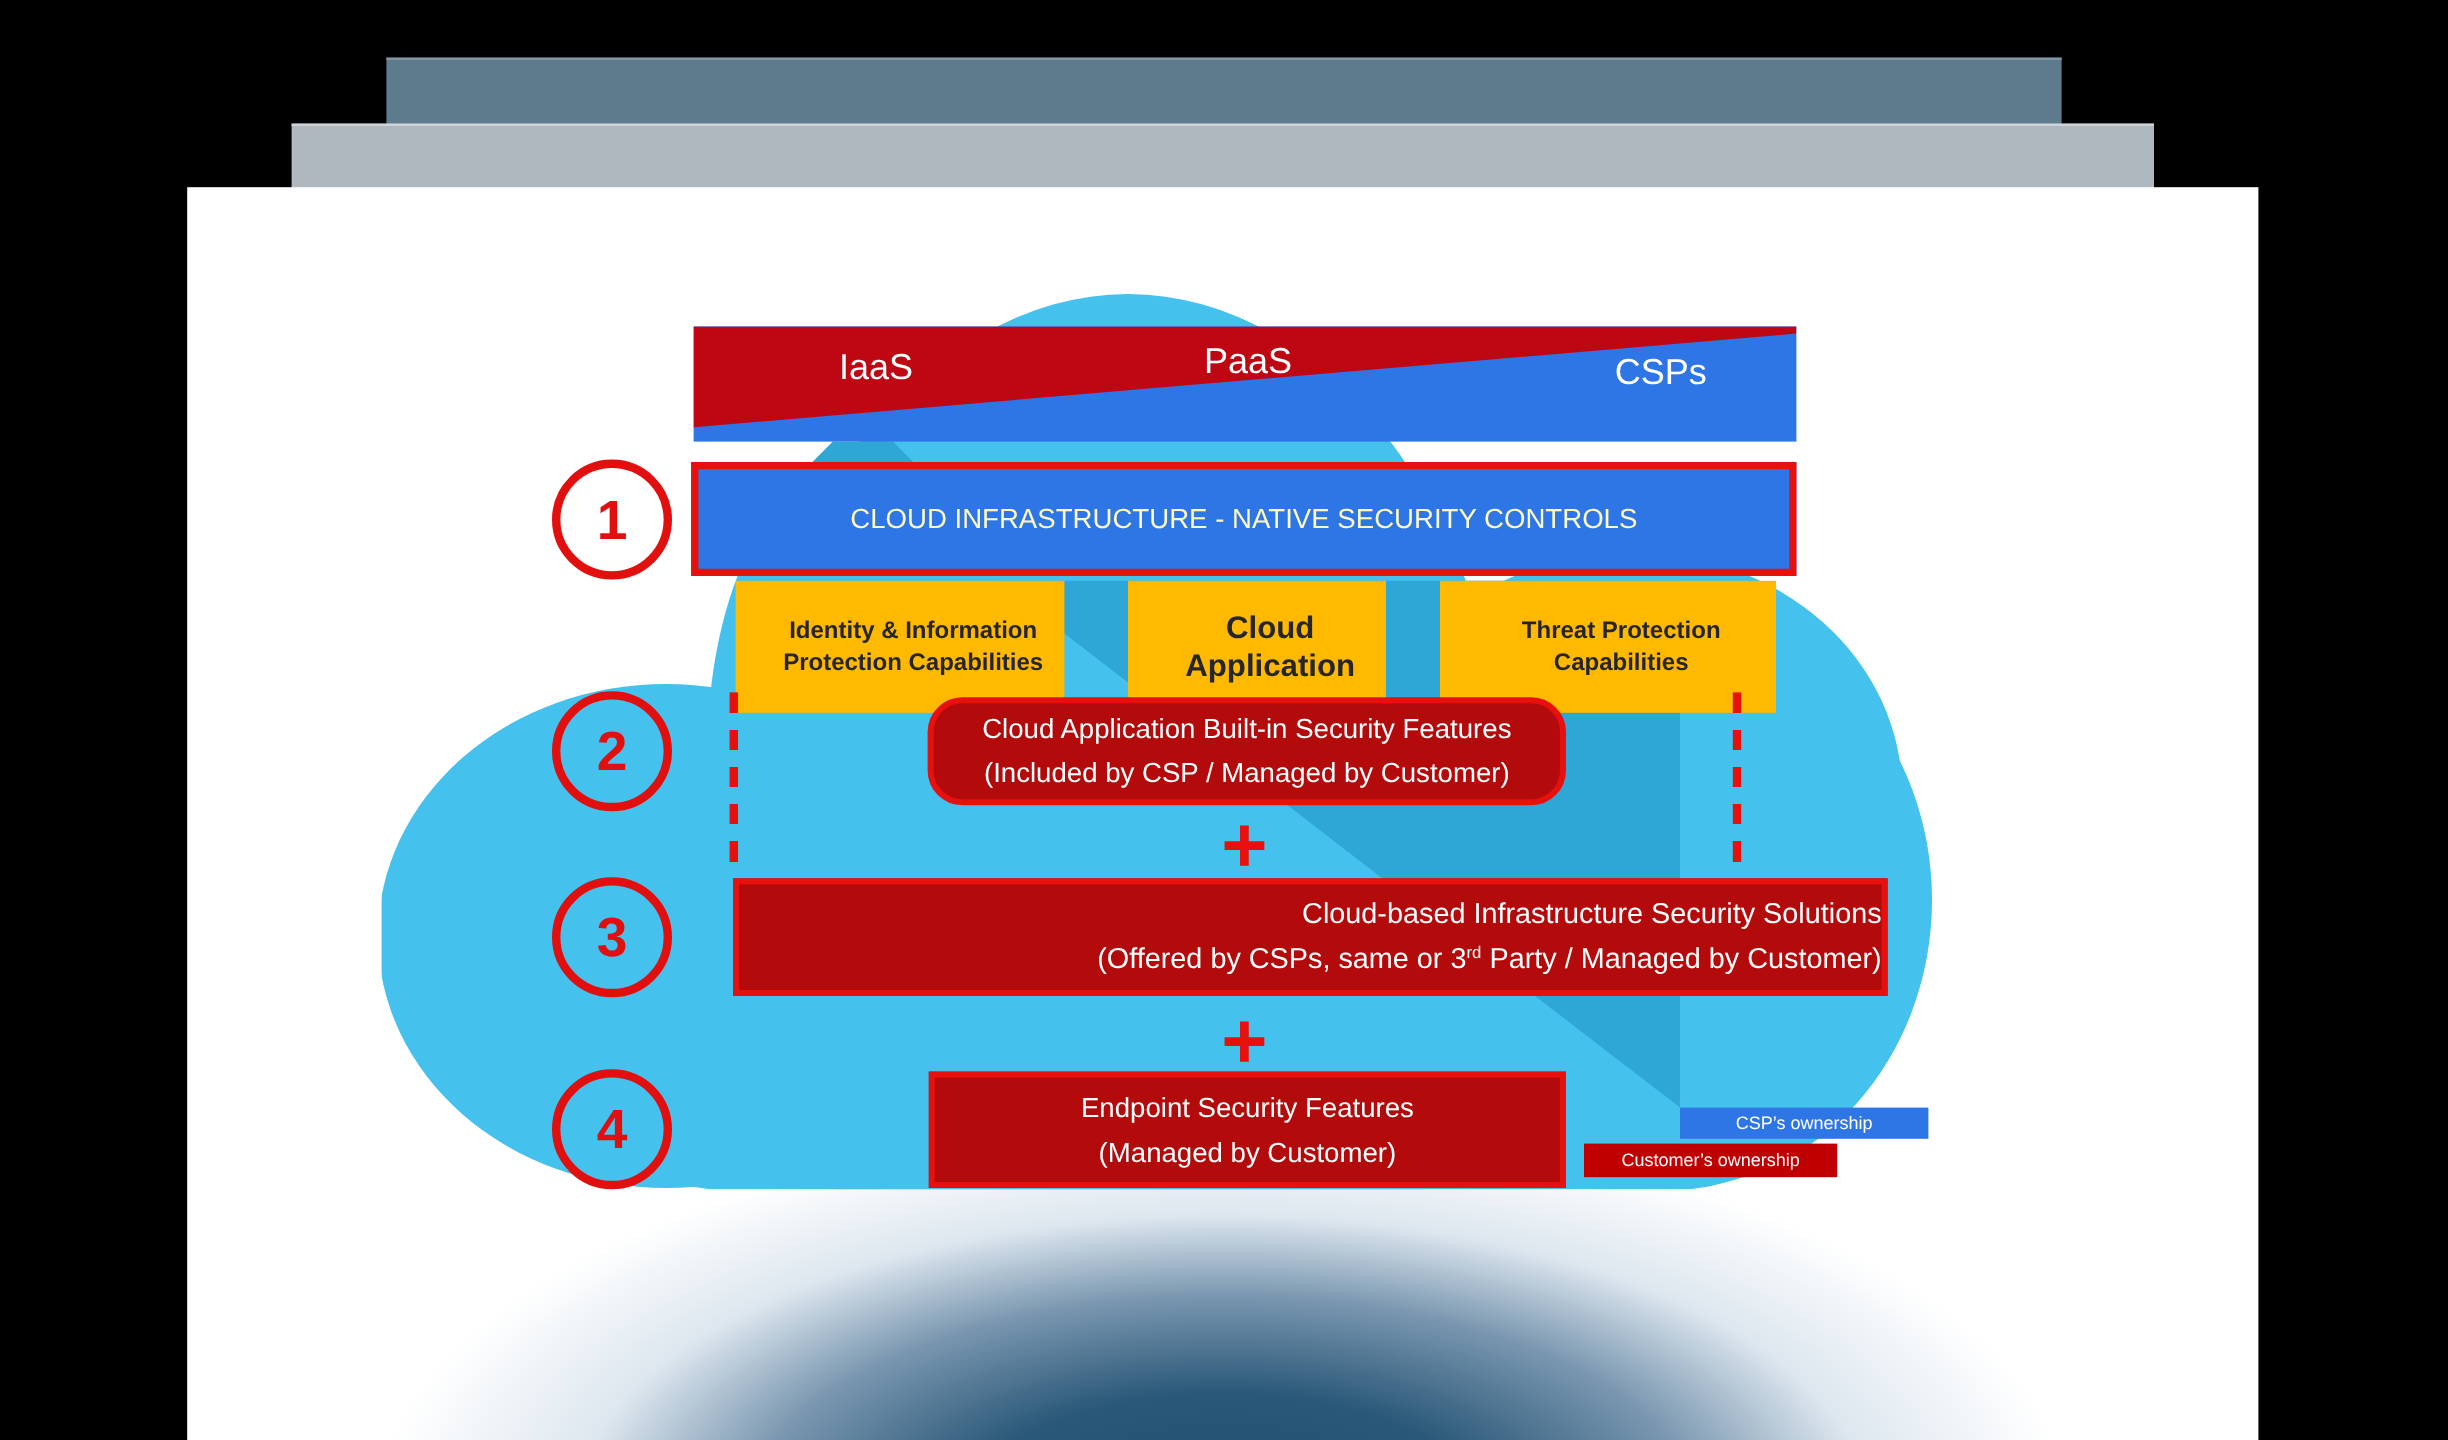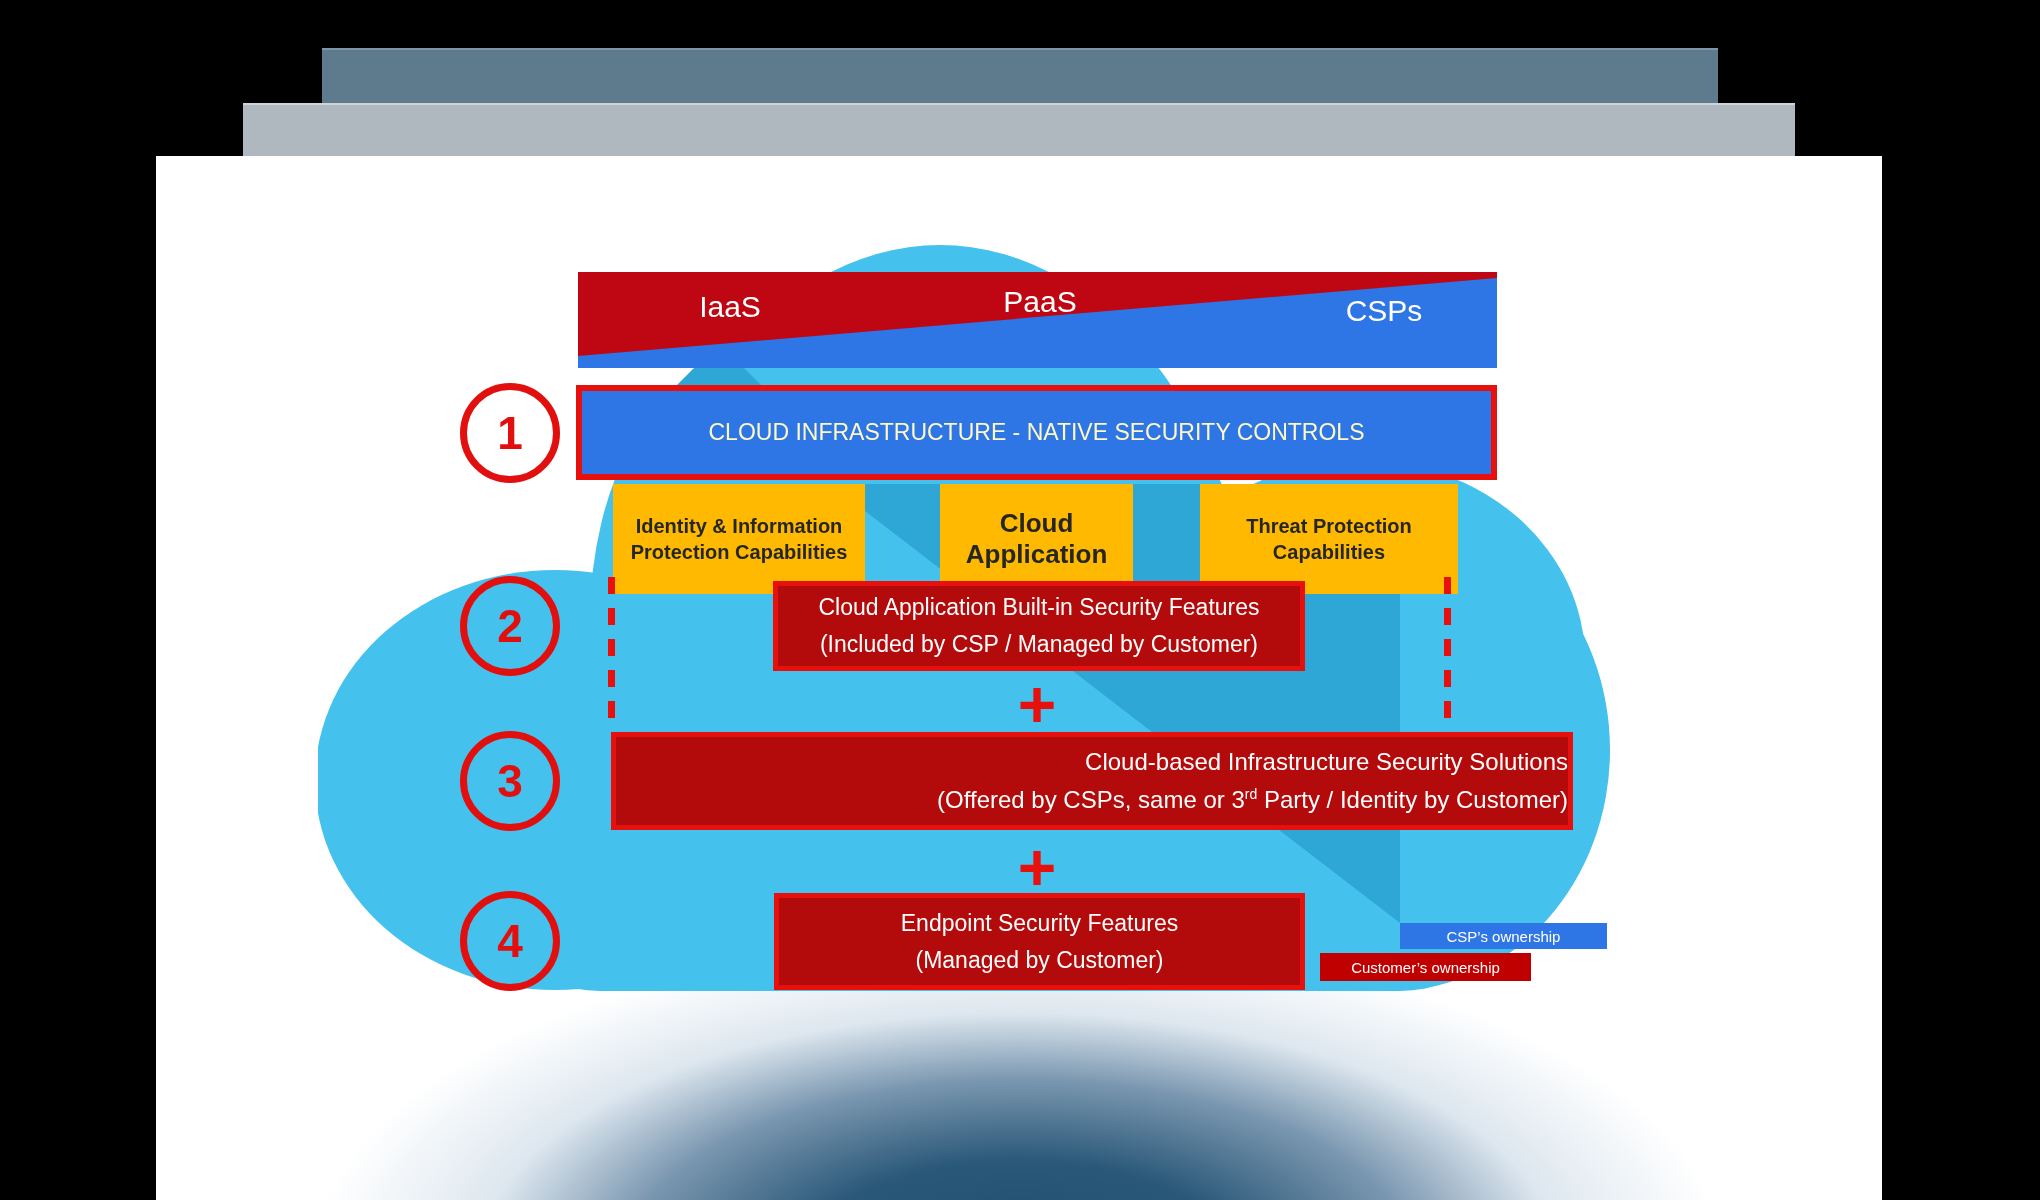--- a/index.html
+++ b/index.html
@@ -40,35 +40,35 @@
 
   
   #row1{left:576px;top:385px;width:921px;height:95px;background:var(--brand-blue);
     border:6px solid var(--box-red-border);box-sizing:border-box;
     display:flex;flex-direction:column;align-items:center;justify-content:center;gap:11px;color:#fef9c3;}
   #row1 .l1{font-size:23px;}
   #row1 .l2{font-size:22px;}
 
   
   .yellow-box{top:484px;height:110px;background:var(--yellow);color:var(--yellow-text);
-    display:flex;flex-direction:column;align-items:center;justify-content:center;text-align:center;font-weight:600;}
+    display:flex;flex-direction:column;align-items:center;justify-content:center;text-align:center;font-weight:600;padding-left:22px;}
   #yellow-a{left:613px;width:252px;font-size:20px;line-height:26px;}
   #yellow-b{left:940px;width:193px;font-size:26px;line-height:31px;font-weight:600;}
   #yellow-c{left:1200px;width:258px;font-size:20px;line-height:26px;}
 
   
   .dash-line{top:577px;width:7px;height:153px;
     background:repeating-linear-gradient(180deg,var(--box-red-border) 0 17px,transparent 17px 31px);}
   #dash-left{left:608px;}
   #dash-right{left:1444px;}
 
   
   .red-box{background:var(--box-red-fill);border:5px solid var(--box-red-border);box-sizing:border-box;
     display:flex;flex-direction:column;align-items:center;justify-content:center;gap:10px;color:#fff;font-size:23px;}
-  #row2{left:773px;top:581px;width:532px;height:90px;}
+  #row2{left:773px;top:581px;width:532px;height:90px;border-radius:29px;}
   #row3{left:611px;top:732px;width:962px;height:98px;font-size:24px;align-items:flex-end;}
   #row4{left:774px;top:893px;width:531px;height:97px;}
   #row3 sup{font-size:14px;line-height:0;}
 
   .plus{width:90px;height:70px;line-height:66px;text-align:center;color:var(--box-red-border);
     font-size:66px;font-weight:700;}
   #plus-1{left:992px;top:671px;}
   #plus-2{left:992px;top:834px;}
 
   
@@ -150,21 +150,21 @@
 
   <div class="abs red-box" id="row2">
     <span>Cloud Application Built-in Security Features</span>
     <span>(Included by CSP / Managed by Customer)</span>
   </div>
 
   <div class="abs plus" id="plus-1">+</div>
 
   <div class="abs red-box" id="row3">
     <span>Cloud-based Infrastructure Security Solutions</span>
-    <span><span>(Offered by CSPs, same or 3</span><sup>rd</sup><span> Party / Identity by Customer)</span></span>
+    <span><span>(Offered by CSPs, same or 3</span><sup>rd</sup><span> Party / Managed by Customer)</span></span>
   </div>
 
   <div class="abs plus" id="plus-2">+</div>
 
   <div class="abs red-box" id="row4">
     <span>Endpoint Security Features</span>
     <span>(Managed by Customer)</span>
   </div>
 
   <div class="abs legend-item" id="legend-csp">

